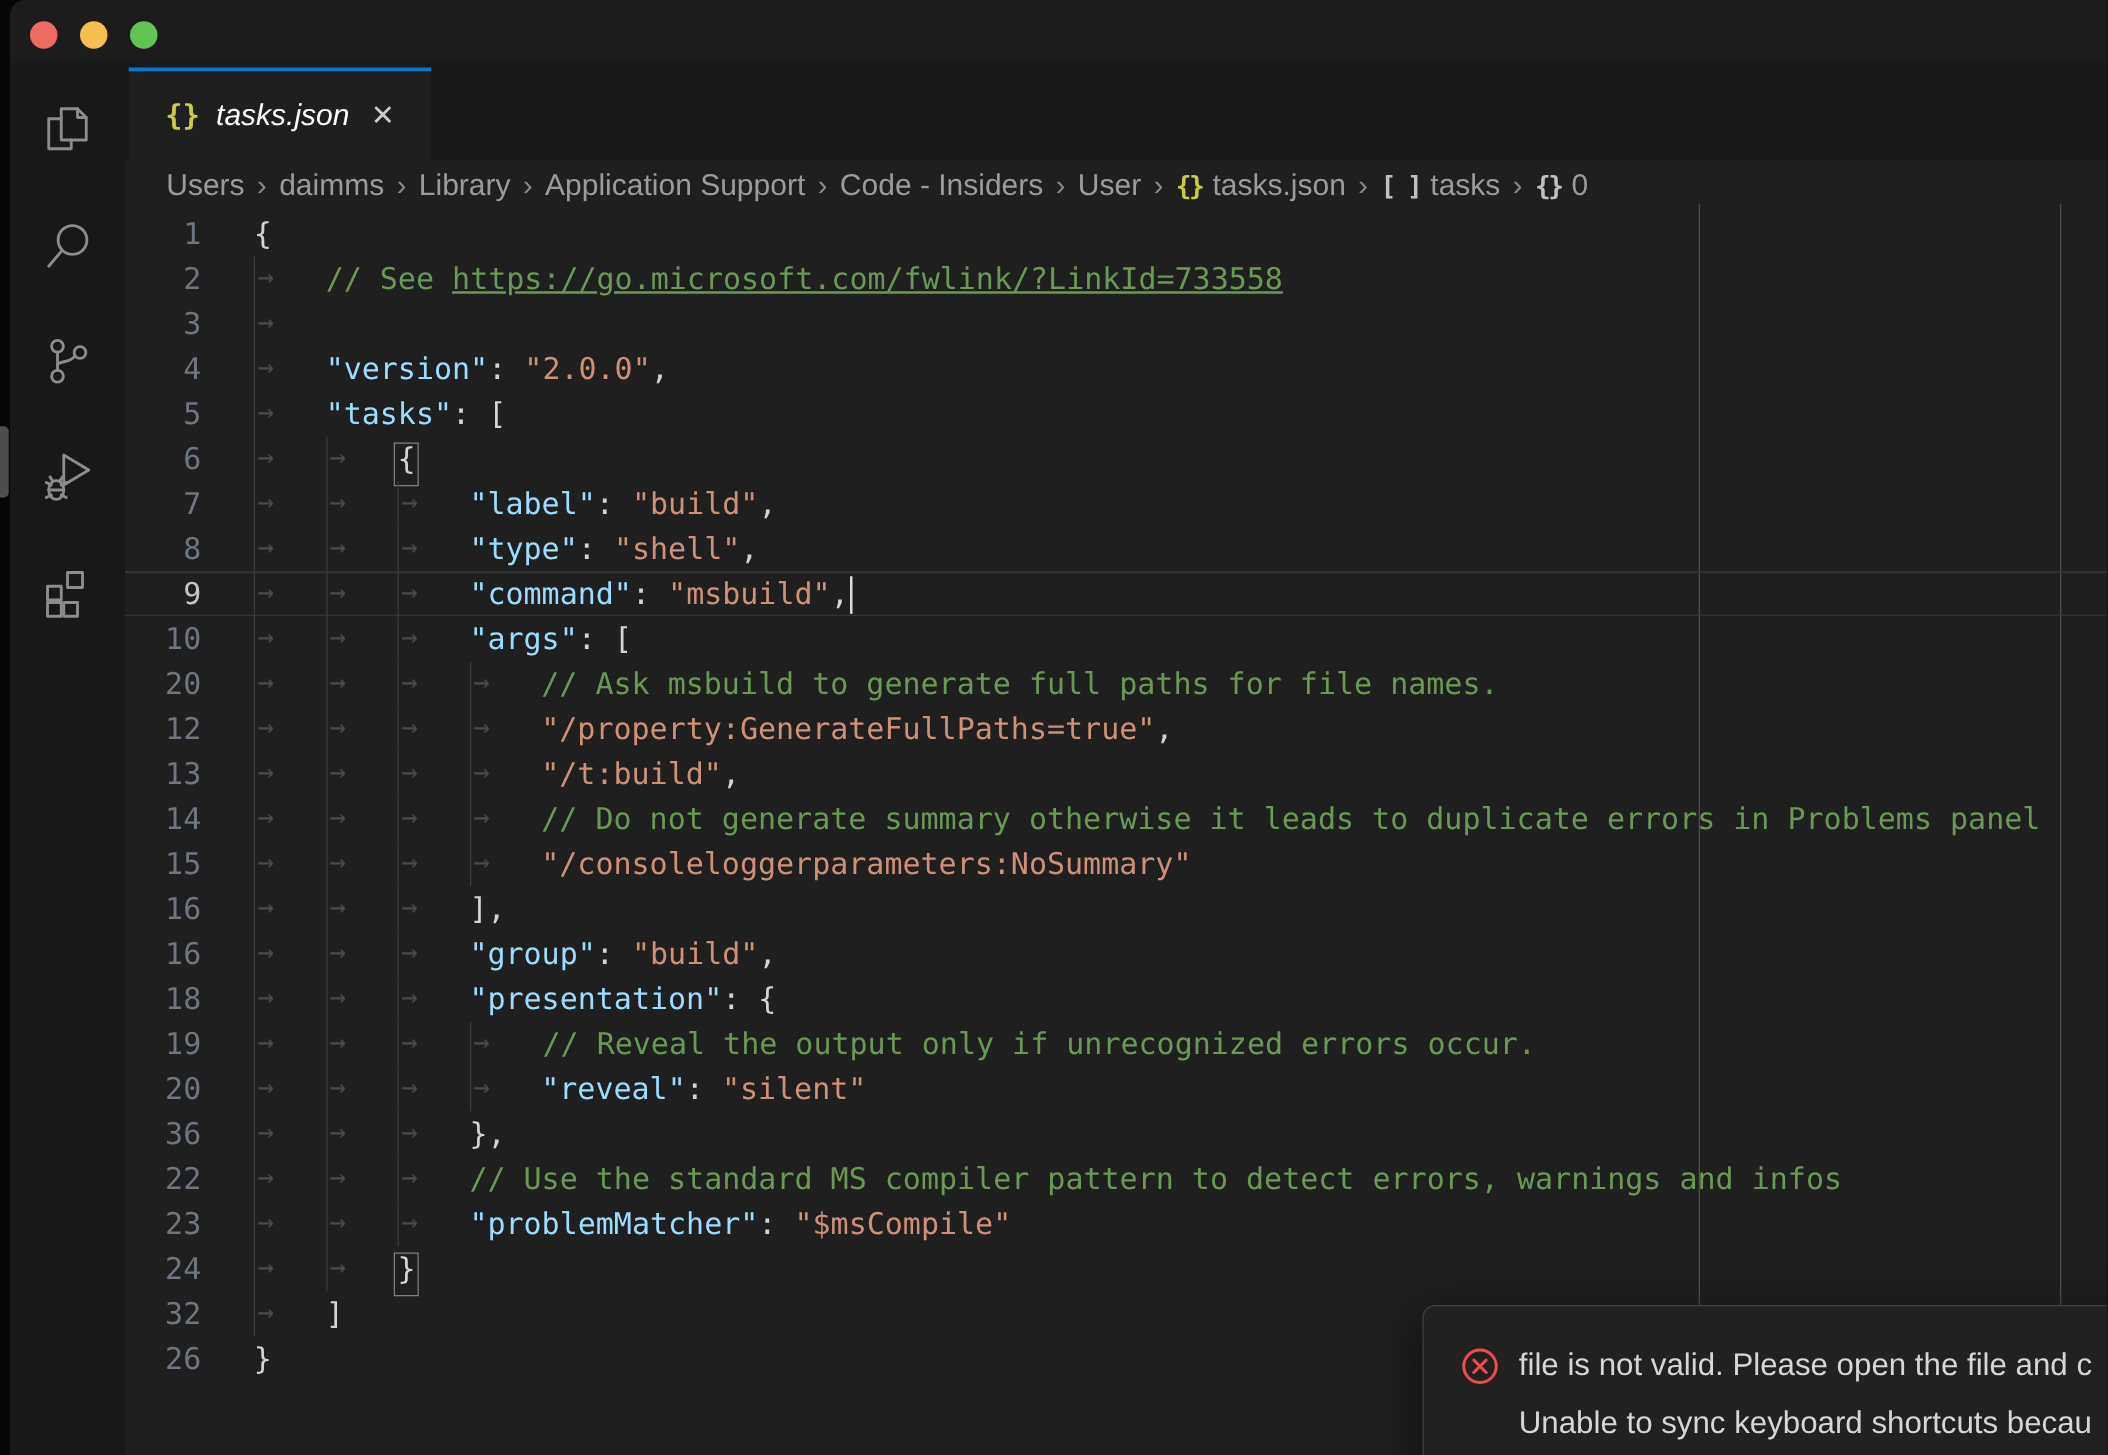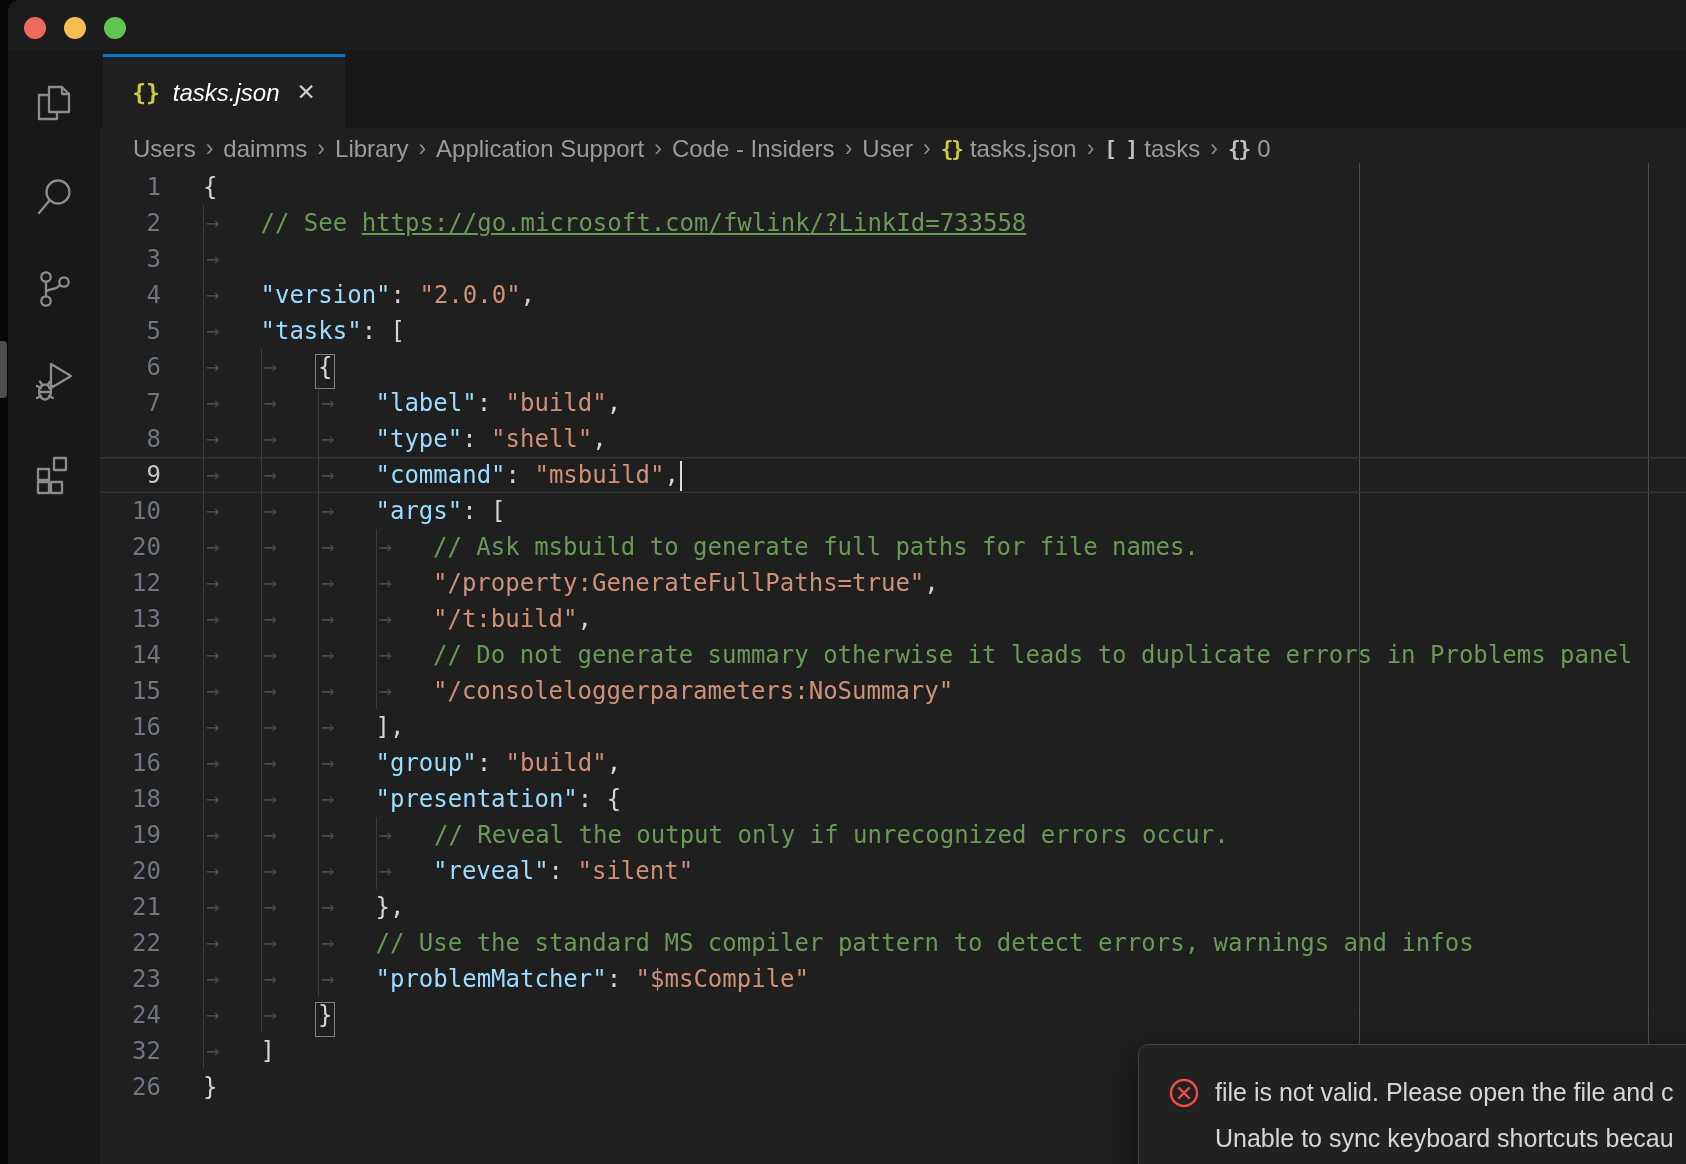--- a/index.html
+++ b/index.html
@@ -423,21 +423,21 @@
           <div class="guide" style="left: 78.5px;"></div>
           <span class="tabarrow" style="left: 81.5px;">→</span>
           <div class="guide" style="left: 136px;"></div>
           <span class="tabarrow" style="left: 139px;">→</span>
           <div class="guide" style="left: 193.5px;"></div>
           <span class="tabarrow" style="left: 196.5px;">→</span>
           <span class="txt" style="left: 251px;"><span class="tok-k">"reveal"</span><span class="tok-p">: </span><span class="tok-s">"silent"</span></span>
         </div>
       </div>
       <div class="row">
-        <div class="ln">21</div>
+        <div class="ln">36</div>
         <div class="code">
           <div class="guide" style="left: 21px;"></div>
           <span class="tabarrow" style="left: 24px;">→</span>
           <div class="guide" style="left: 78.5px;"></div>
           <span class="tabarrow" style="left: 81.5px;">→</span>
           <div class="guide" style="left: 136px;"></div>
           <span class="tabarrow" style="left: 139px;">→</span>
           <span class="txt" style="left: 193.5px;"><span class="tok-p">},</span></span>
         </div>
       </div>

